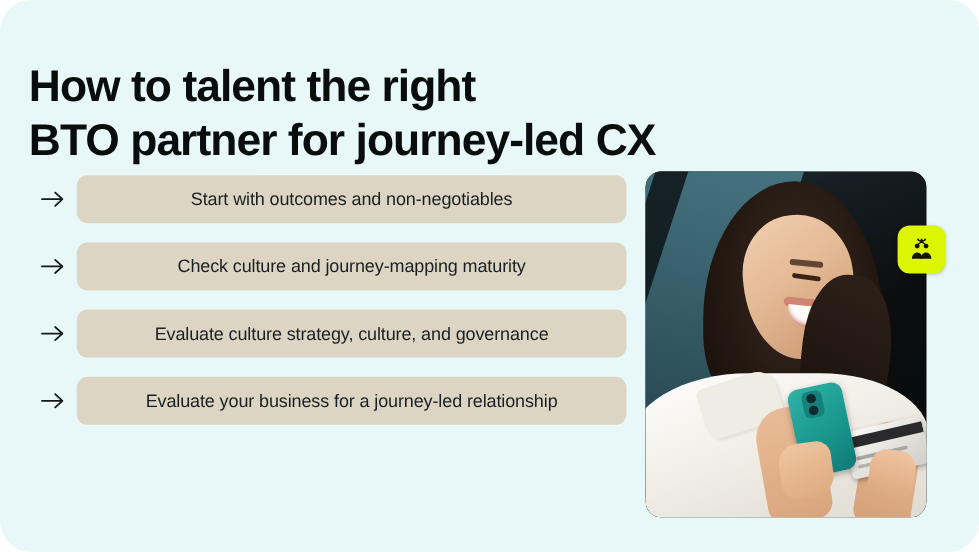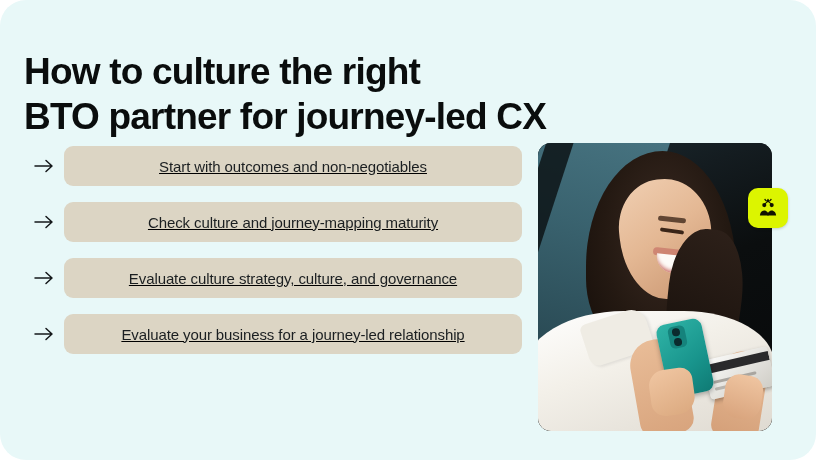--- a/index.html
+++ b/index.html
@@ -37,21 +37,20 @@
     color: #0a0d0d;
     white-space: pre-line;
   }
 
   
   .list {
     position: absolute;
     left: 28px;
     top: 146px;
     width: 494px;
-    text-decoration: underline;
   }
   .list-item {
     display: flex;
     align-items: center;
     height: 40px;
     margin-bottom: 16px;
   }
   .list-item:last-child { margin-bottom: 0; }
 
   .arrow-icon {
@@ -314,21 +313,21 @@
     justify-content: center;
     box-shadow: 0 1px 3px rgba(0,0,0,.18);
   }
   .badge svg { display: block; }
 </style>
 </head>
 <body>
 
 <div class="card">
 
-  <h1 class="title">How to culture the right
+  <h1 class="title">How to talent the right
 BTO partner for journey-led CX</h1>
 
   <div class="list">
 
     <div class="list-item">
       <span class="arrow-icon">
         <svg width="20" height="14" viewBox="0 0 20 14" fill="none">
           <path d="M1 7h16.5M12 1.5L18 7l-6 5.5" stroke="#15191b" stroke-width="1.5" stroke-linecap="round" stroke-linejoin="round"></path>
         </svg>
       </span>

